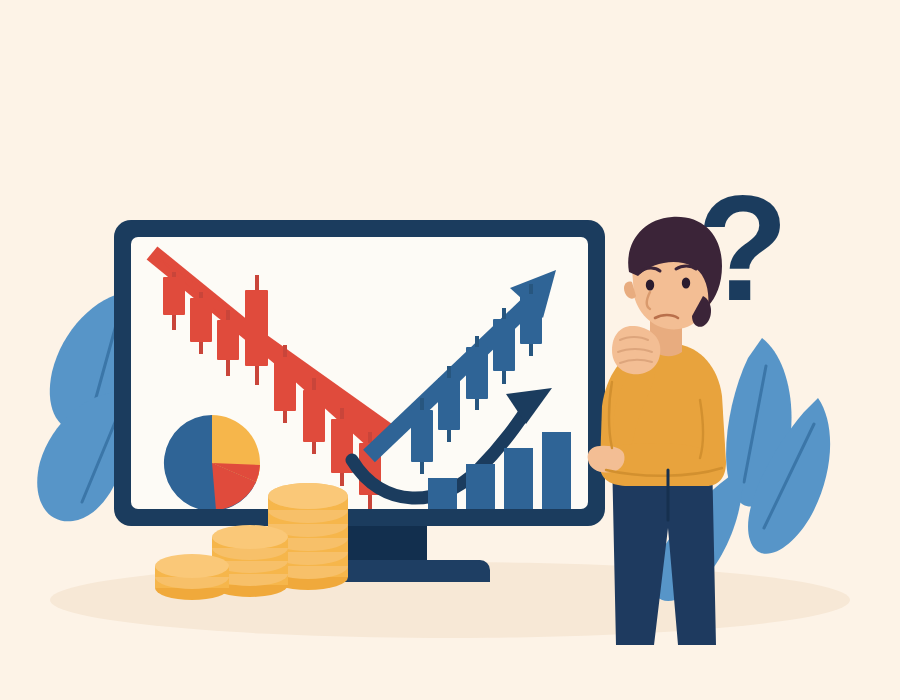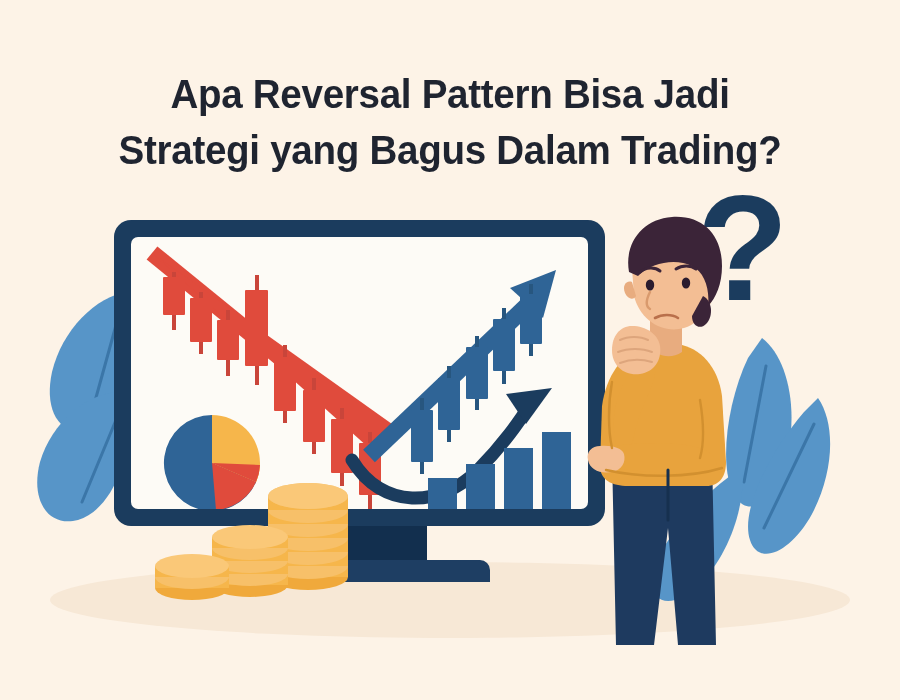--- a/index.html
+++ b/index.html
@@ -303,18 +303,14 @@
 
       <path d="M612 382 C 608 404, 608 430, 612 448" stroke="#d2902f" stroke-width="2.4" fill="none" stroke-linecap="round"></path>
       <path d="M700 400 C 704 424, 704 444, 700 458" stroke="#d2902f" stroke-width="2.4" fill="none" stroke-linecap="round"></path>
       <path d="M606 470 C 640 478, 690 478, 722 468" stroke="#d2902f" stroke-width="2.4" fill="none" stroke-linecap="round"></path>
 
       <path d="M668 470 L 668 520" stroke="#16304f" stroke-width="3" fill="none" stroke-linecap="round"></path>
     </g>
 
   </svg>
 
-  <div class="title-wrap">
-    <span class="title-line">Apa Reversal Pattern Bisa Jadi</span>
-    <span class="title-line">Strategi yang Bagus Dalam Trading?</span>
-  </div>
 
 </div>
 
 </body></html>

